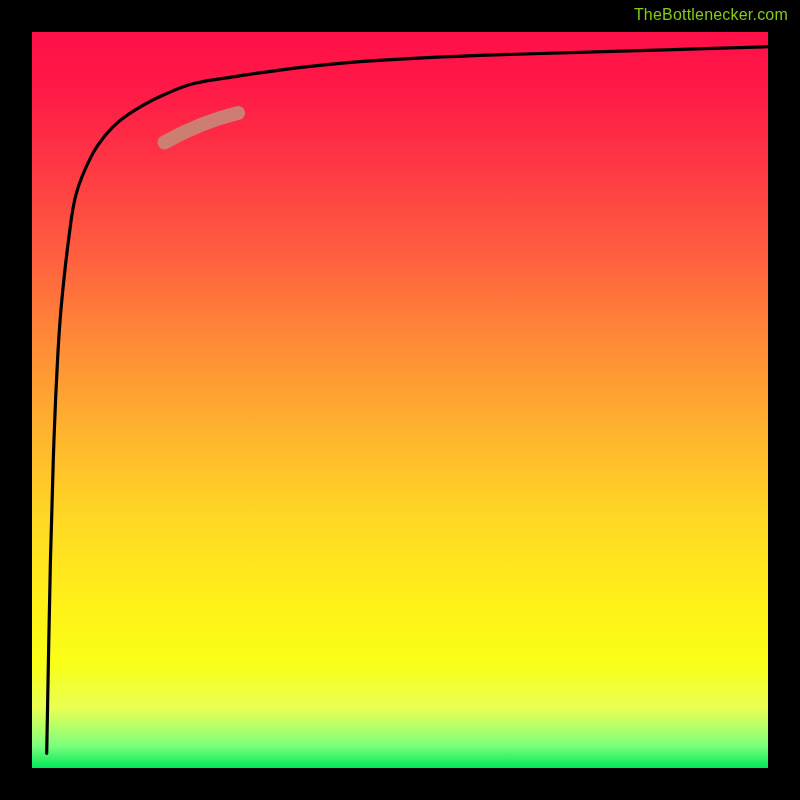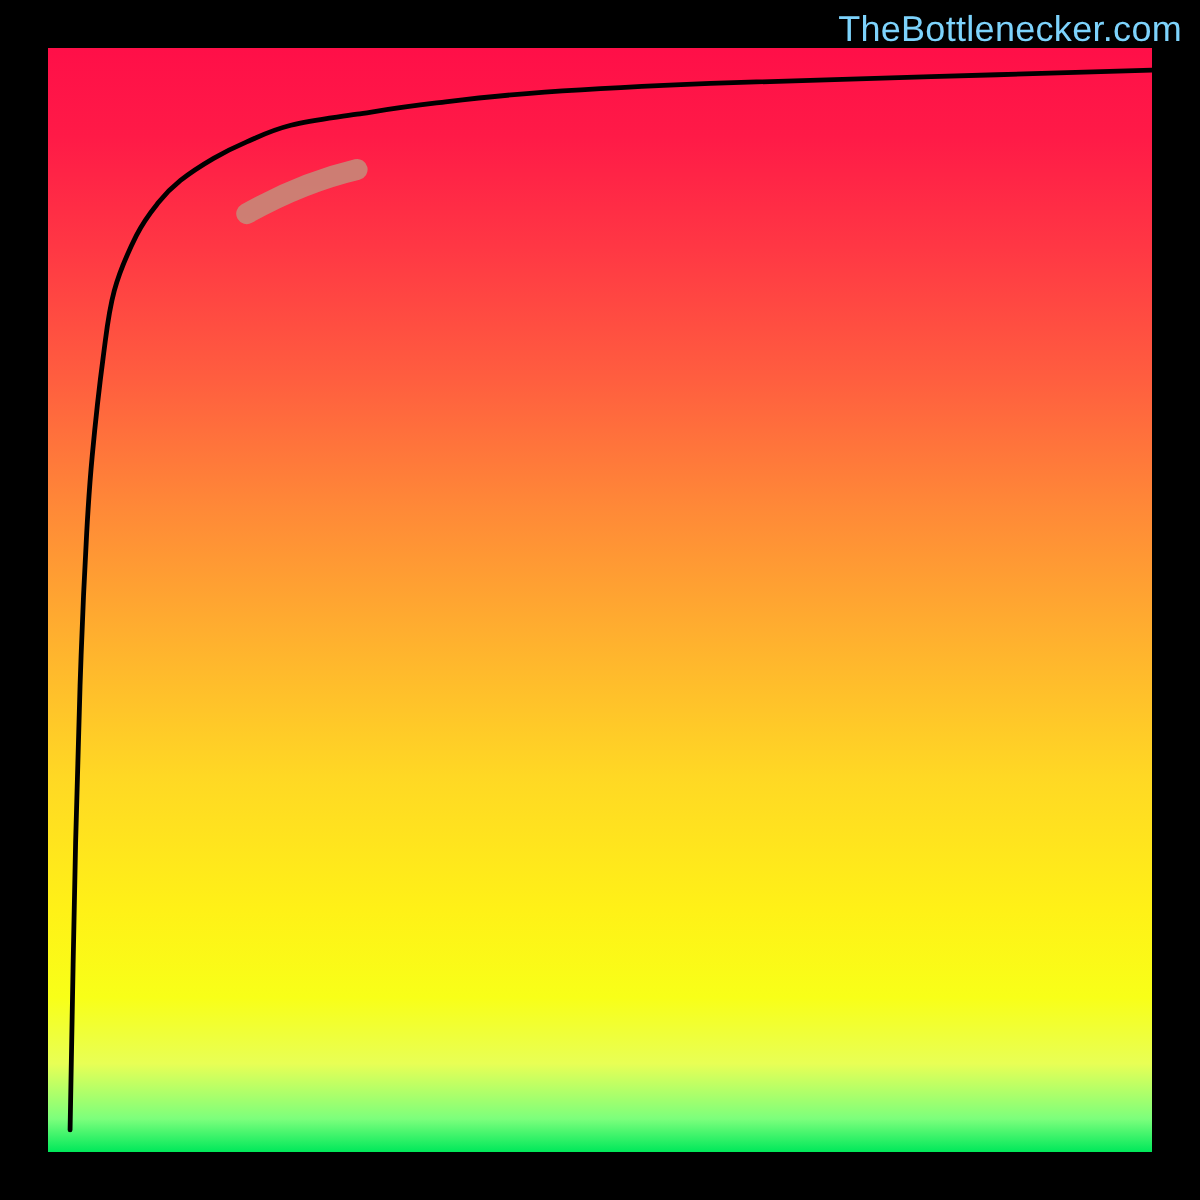--- a/index.html
+++ b/index.html
@@ -50,23 +50,23 @@
     stroke: #c68a7a;
     stroke-width: 14;
     stroke-linecap: round;
     opacity: 0.88;
   }
   .watermark {
     position: absolute;
     top: 6px;
     right: 12px;
     font-family: Arial, Helvetica, sans-serif;
-    font-size: 24px;
+    font-size: 16px;
     font-weight: 400;
-    color: #7dd3fc;
+    color: #84cc16;
     letter-spacing: 0.2px;
   }
 </style>
 </head>
 <body>
 
 <div class="chart-container">
   <div class="plot-area"></div>
 
   <svg class="curve-layer" viewBox="0 0 736 736" preserveAspectRatio="none">

